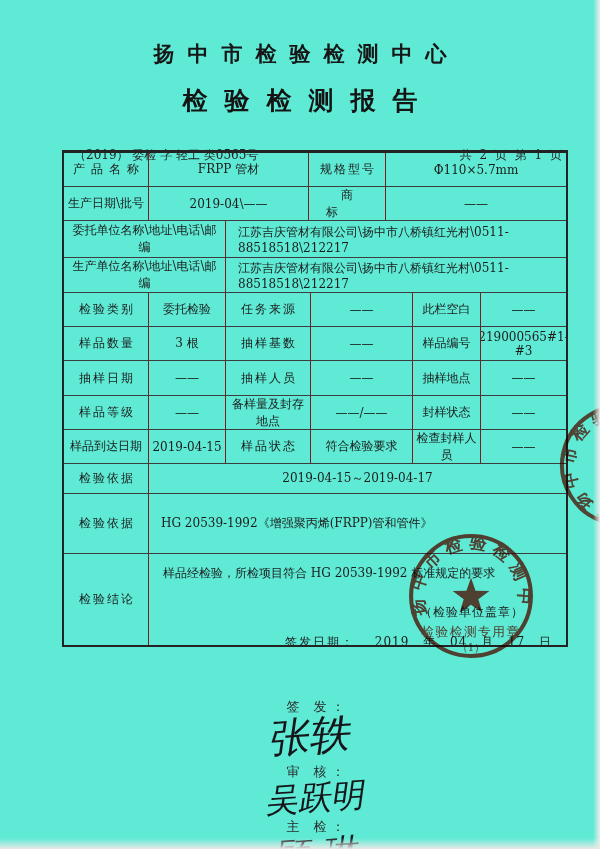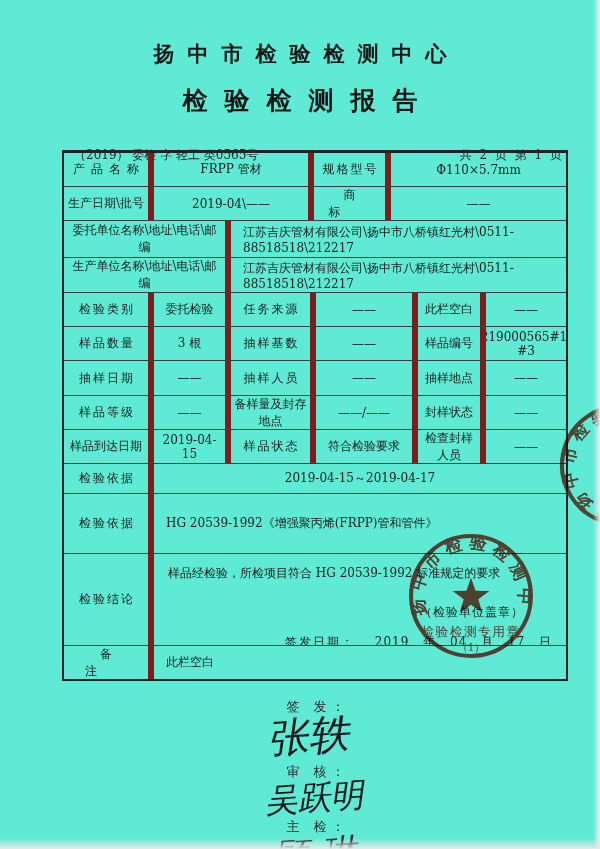--- a/index.html
+++ b/index.html
@@ -25,21 +25,21 @@
   .doc-line .right { padding-right:4px; letter-spacing:2px; }
   
   .rpt-table {
     position:absolute; top:150px; left:62px; width:506px;
     border:2px solid #232323; border-top-width:3px;
     box-sizing:border-box; font-size:12px;
   }
   .tr { display:flex; border-top:1px solid #3d3d3d; box-sizing:border-box; }
   .tr:first-child { border-top:none; }
   .td {
-    border-left:6px solid #7f1d1d; box-sizing:border-box;
+    border-left:1px solid #7f1d1d; box-sizing:border-box;
     display:flex; align-items:center; justify-content:center;
     text-align:center; padding:2px 3px; overflow:hidden;
   }
   .td:first-child { border-left:none; }
   .td.left { justify-content:flex-start; text-align:left; padding-left:12px; }
   .ls-sm { letter-spacing:2px; text-indent:2px; }
   .ls-md { letter-spacing:6px; text-indent:6px; }
   .ls-xl { letter-spacing:30px; text-indent:30px; }
   .small-num { font-size:12px; letter-spacing:0; }
   
@@ -180,24 +180,20 @@
       <div class="td grow concl-cell">
         <span class="concl-text">样品经检验，所检项目符合 HG 20539-1992 标准规定的要求</span>
         <span class="seal-note">（检验单位盖章）</span>
         <span class="issue-line">
           <span class="lab">签发日期：</span>
           <span class="dat">2019 年 04 月 17 日</span>
         </span>
       </div>
     </div>
 
-    <div class="tr h34">
-      <div class="td w84 ls-xl">备注</div>
-      <div class="td grow left">此栏空白</div>
-    </div>
 
   </div>
 
   <div class="sign-row">
     <span class="sig-label">签 发：</span>
     <span class="sig-name sig-1">张轶</span>
     <span class="sig-label">审 核：</span>
     <span class="sig-name sig-2">吴跃明</span>
     <span class="sig-label">主 检：</span>
     <span class="sig-name sig-3">顾琳</span>

